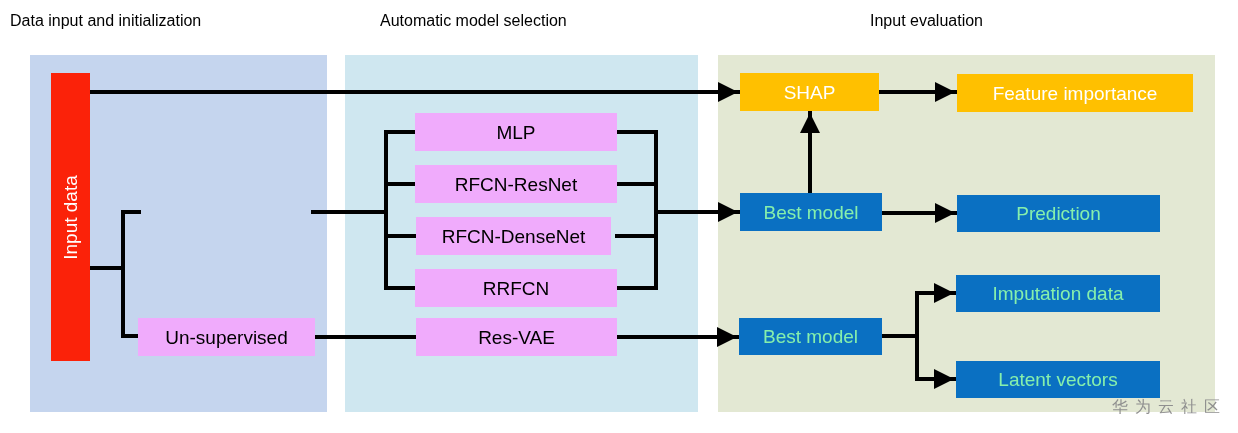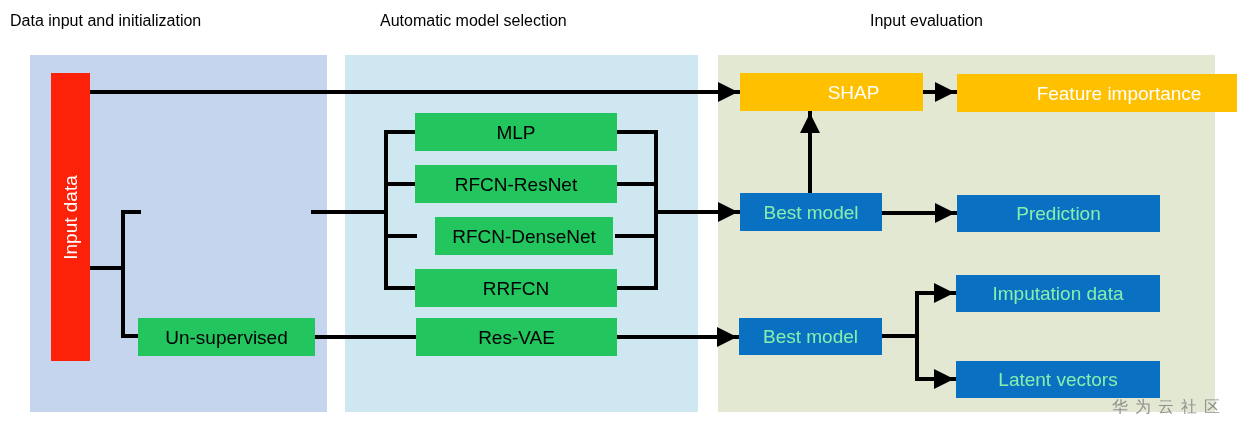--- a/index.html
+++ b/index.html
@@ -15,23 +15,23 @@
     position:absolute;top:12px;font-size:16px;color:#000;white-space:nowrap;z-index:3;
   }
   #title-input{left:10px;}
   #title-selection{left:380px;}
   #title-evaluation{left:870px;}
   svg.connectors{position:absolute;left:0;top:0;z-index:1;}
   .box{
     position:absolute;z-index:2;display:flex;align-items:center;justify-content:center;
     font-size:19px;line-height:1;white-space:nowrap;
   }
-  .green{background:#22c55e;color:#000;}
+  .green{background:#f0abfc;color:#000;}
   .blue{background:#0a70c2;color:#86efac;}
-  .orange{background:#ffc000;color:#fff;padding-left:44px;}
+  .orange{background:#ffc000;color:#fff;}
   .redbar{background:#fb2209;color:#fff;}
   .redbar span{transform:rotate(-90deg);white-space:nowrap;font-size:19px;}
   #watermark{
     position:absolute;left:1112px;top:397px;z-index:4;
     font-size:16px;letter-spacing:7px;color:#8f8f8f;white-space:nowrap;font-family:Liberation Serif, serif;
   }
 </style>
 </head>
 <body>
 
@@ -75,21 +75,21 @@
   </svg>
 
   <div class="box redbar" style="left:51px;top:73px;width:39px;height:288px">
     <span>Input data</span>
   </div>
 
   <div class="box green" style="left:138px;top:318px;width:177px;height:38px">Un-supervised</div>
 
   <div class="box green" style="left:415px;top:113px;width:202px;height:38px">MLP</div>
   <div class="box green" style="left:415px;top:165px;width:202px;height:38px">RFCN-ResNet</div>
-  <div class="box green" style="left:435px;top:217px;width:178px;height:38px">RFCN-DenseNet</div>
+  <div class="box green" style="left:416px;top:217px;width:195px;height:38px">RFCN-DenseNet</div>
   <div class="box green" style="left:415px;top:269px;width:202px;height:38px">RRFCN</div>
   <div class="box green" style="left:416px;top:318px;width:201px;height:38px">Res-VAE</div>
 
   <div class="box orange" style="left:740px;top:73px;width:139px;height:38px">SHAP</div>
   <div class="box orange" style="left:957px;top:74px;width:236px;height:38px">Feature importance</div>
 
   <div class="box blue" style="left:740px;top:193px;width:142px;height:38px">Best model</div>
   <div class="box blue" style="left:957px;top:195px;width:203px;height:37px">Prediction</div>
 
   <div class="box blue" style="left:739px;top:318px;width:143px;height:37px">Best model</div>

